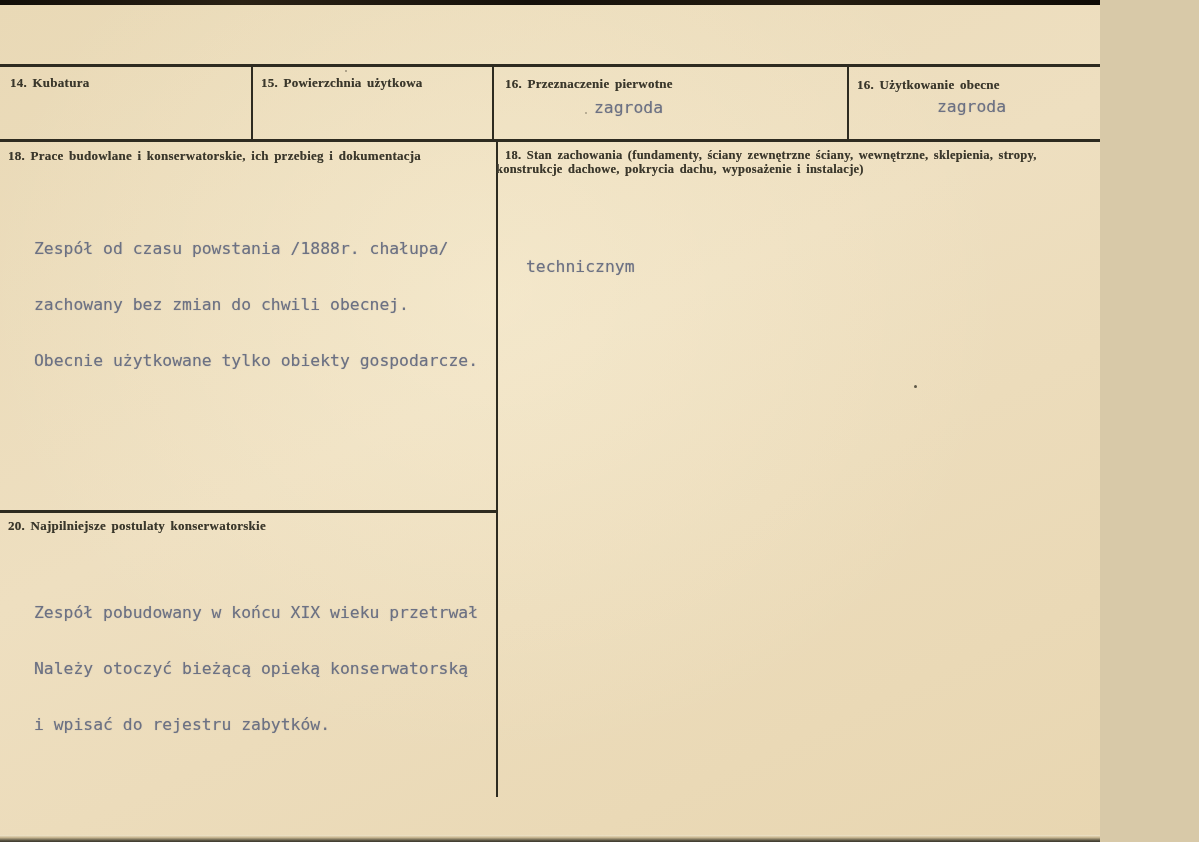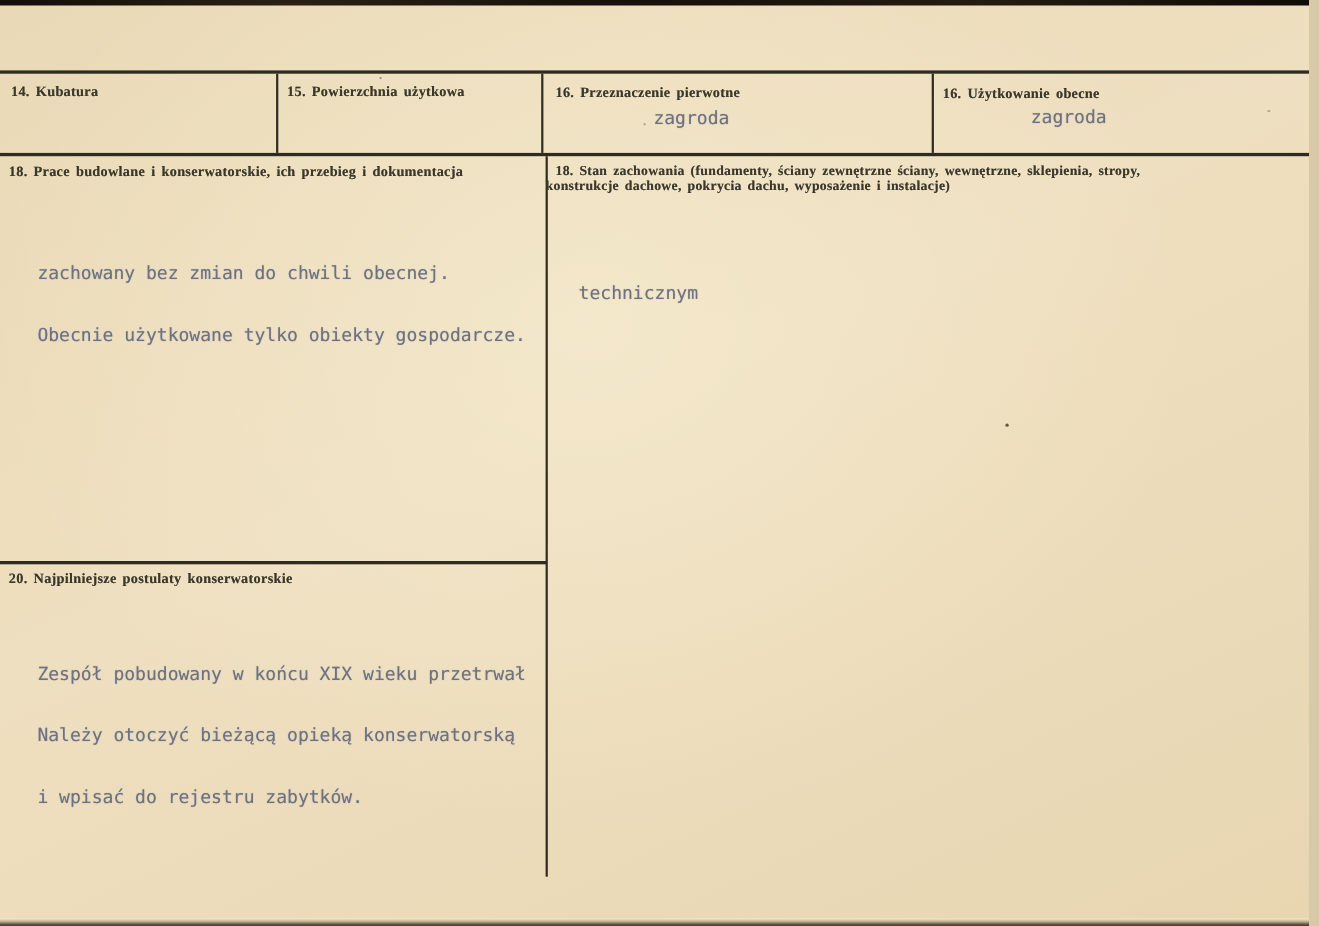--- a/index.html
+++ b/index.html
@@ -2,21 +2,21 @@
 <html><head>
 <meta charset="utf-8">
 <style>
   html, body {
     margin: 0;
     padding: 0;
     background: #d8c9a8;
   }
   .page {
     position: relative;
-    width: 1190px;
+    width: 1100px;
     height: 842px;
     overflow: hidden;
     background:
       radial-gradient(ellipse at 45% 35%, rgba(255,248,224,0.35), rgba(0,0,0,0) 60%),
       linear-gradient(155deg, #e9d9b6 0%, #eedfc0 45%, #e8d6b1 100%);
     font-family: "Liberation Serif", serif;
   }
   .scan-edge-top {
     position: absolute;
     left: 0; top: 0;
@@ -92,20 +92,21 @@
   </div>
 
   <div>
     <span class="label" style="left:857px; top:77px;">16. Użytkowanie obecne</span>
     <span class="typed" style="left:937px; top:98px;">zagroda</span>
   </div>
 
   <div>
     <span class="label" style="left:8px; top:148px;">18. Prace budowlane i konserwatorskie, ich przebieg i dokumentacja</span>
     <div class="typed" style="left:34px; top:203px;">
+      <div>Zespół od czasu powstania /1888r. chałupa/</div>
       <div>zachowany bez zmian do chwili obecnej.</div>
       <div>Obecnie użytkowane tylko obiekty gospodarcze.</div>
     </div>
   </div>
 
   <div>
     <span class="label small" style="left:505px; top:148px;">18. Stan zachowania (fundamenty, ściany zewnętrzne ściany, wewnętrzne, sklepienia, stropy,</span>
     <span class="label small" style="left:496px; top:162px;">konstrukcje dachowe, pokrycia dachu, wyposażenie i instalacje)</span>
     <div class="typed" style="left:526px; top:221px;">
       <div>technicznym</div>

